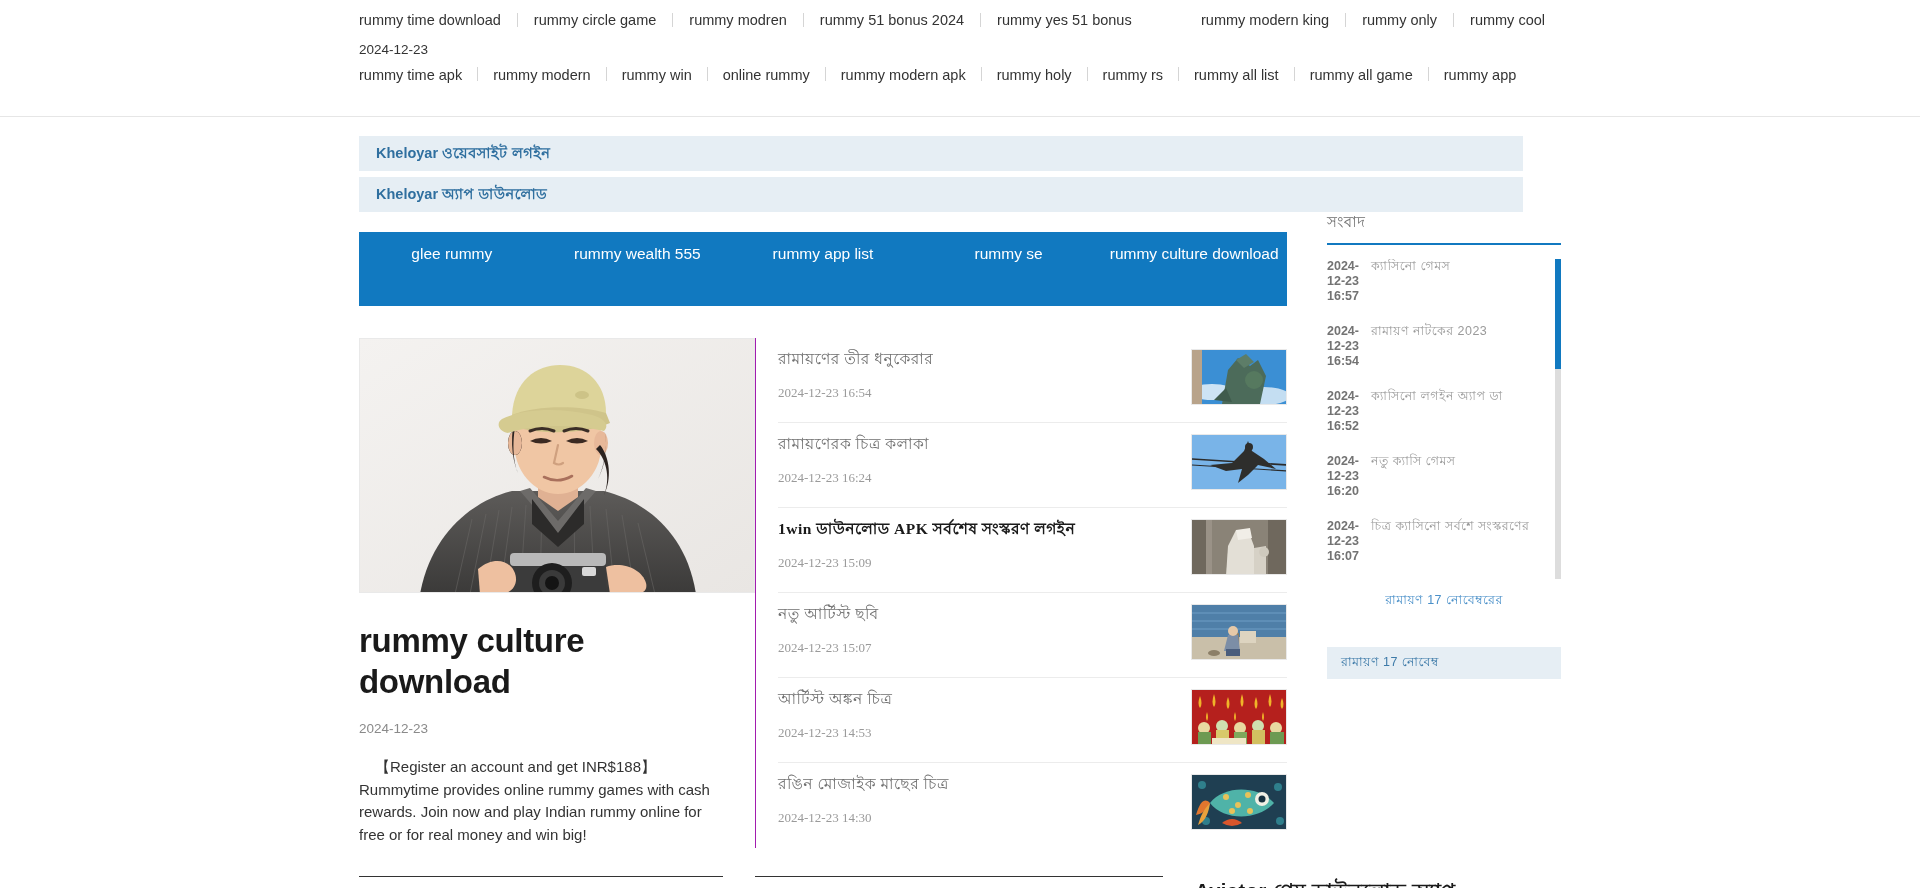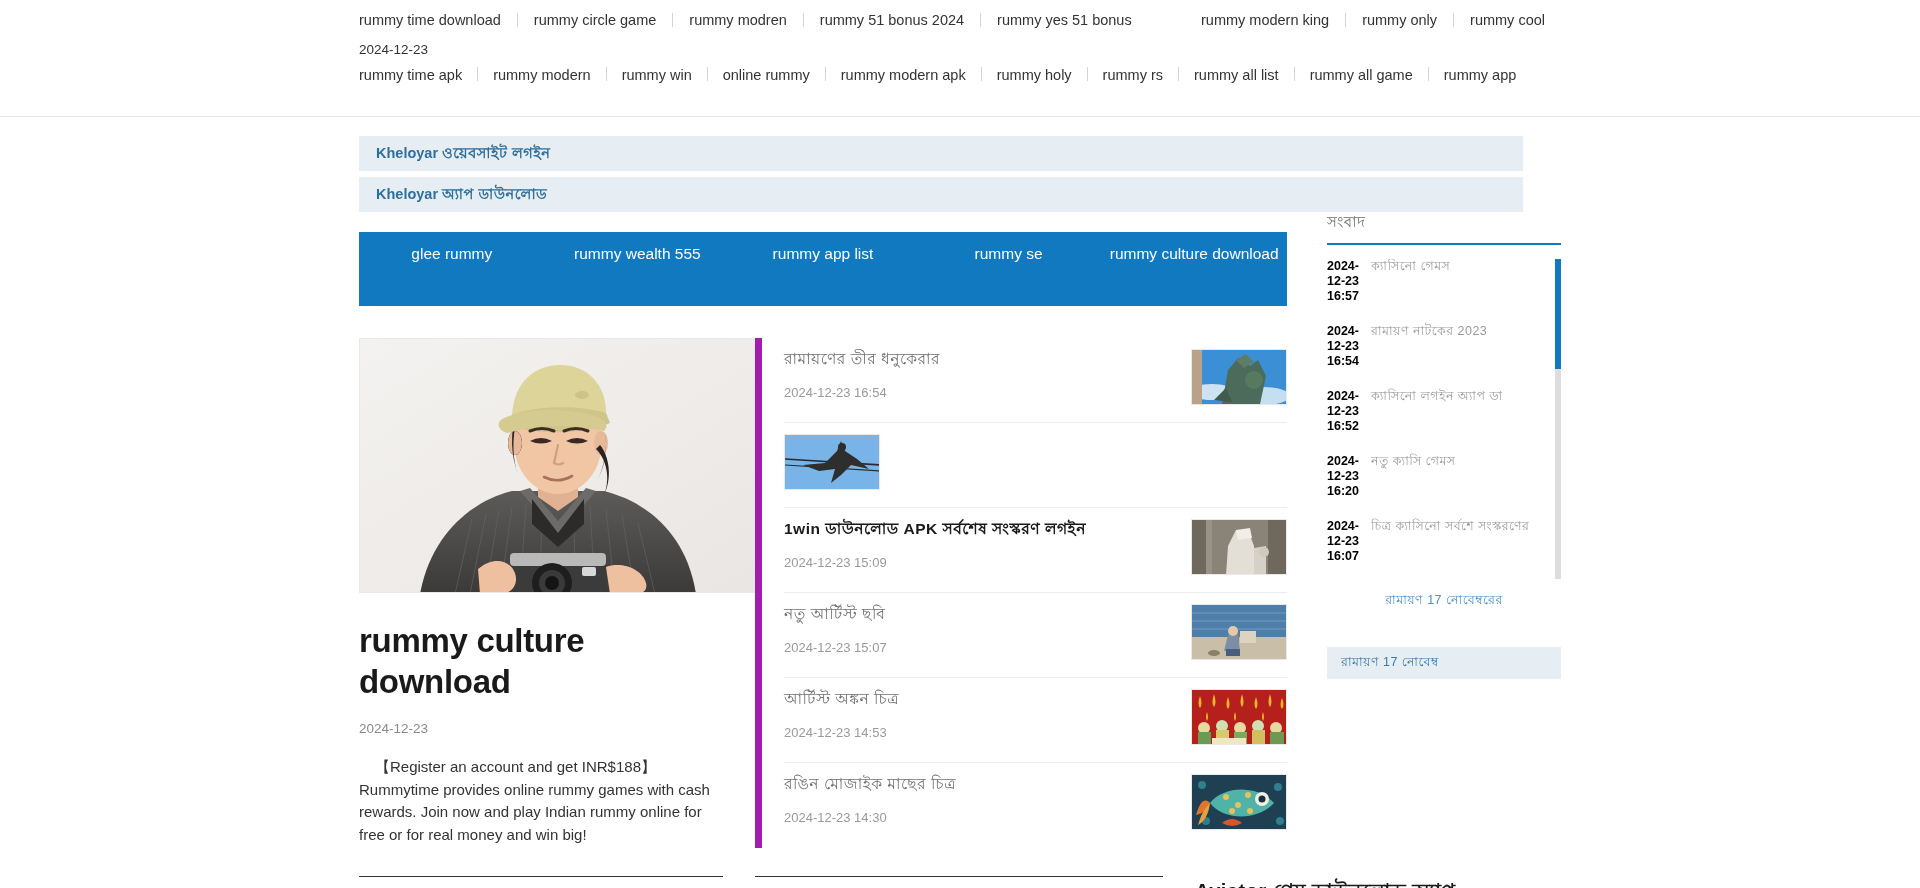--- a/index.html
+++ b/index.html
@@ -116,21 +116,21 @@
     color: #ffffff;
     font-size: 15.5px;
     line-height: 20px;
     padding: 0 6px;
     cursor: pointer;
   }
 
   
   .bodycols { display: flex; margin-top: 32px; }
   .article-col { width: 396px; padding-right: 24px; }
-  .list-col { width: 532px; border-left: 7px solid #a21caf; padding-left: 22px; }
+  .list-col { width: 532px; border-left: 1px solid #a21caf; padding-left: 22px; font-family: Liberation Serif, serif; }
 
   .hero-img {
     width: 396px; height: 255px;
     background: #f2f0ee;
     border: 1px solid #e9e9e9;
     position: relative;
     overflow: hidden;
   }
   .hero-title {
     font-size: 33px;
@@ -198,21 +198,21 @@
     height: 320px;
     overflow: hidden;
     padding-right: 14px;
   }
   .side-item { display: flex; margin-bottom: 20px; }
   .side-date {
     width: 36px;
     flex-shrink: 0;
     font-size: 12.5px;
     font-weight: bold;
-    color: #000000;
+    color: #737373;
     line-height: 15px;
   }
   .side-title {
     font-size: 12.5px;
     color: #9a9a9a;
     line-height: 15px;
     padding-left: 8px;
   }
   .scroll-track {
     position: absolute;
@@ -435,20 +435,24 @@
                   <rect x="0" y="0" width="10" height="56" fill="#b8a38a"></rect>
                   <path d="M 30 54 L 36 20 L 46 8 L 58 16 L 66 10 L 74 26 L 68 54 Z" fill="#4c6b5a"></path>
                   <path d="M 44 10 L 54 4 L 62 12 L 52 18 Z" fill="#5d7d68"></path>
                   <circle cx="62" cy="30" r="9" fill="#56795f"></circle>
                   <path d="M 22 50 L 34 38 L 40 52 Z" fill="#3f5b4c"></path>
                 </svg>
               </div>
             </div>
 
             <div class="art-item">
+              <div class="art-text">
+                <div class="art-title tofu">রামায়ণেরক চিত্র কলাকা</div>
+                <div class="art-date">2024-12-23 16:24</div>
+              </div>
               <div class="art-thumb">
                 <svg width="96" height="56" viewBox="0 0 96 56">
                   <rect width="96" height="56" fill="#79b4e8"></rect>
                   <line x1="0" y1="24" x2="96" y2="30" stroke="#2b2b2b" stroke-width="1.5"></line>
                   <line x1="0" y1="30" x2="96" y2="36" stroke="#2b2b2b" stroke-width="1.2"></line>
                   <path d="M 40 28 L 52 16 L 56 6 L 60 16 L 72 24 L 84 34 L 66 30 L 56 40 L 46 48 L 50 34 L 34 36 L 18 30 Z" fill="#2e2e2c"></path>
                   <circle cx="57" cy="12" r="4" fill="#2e2e2c"></circle>
                 </svg>
               </div>
             </div>

